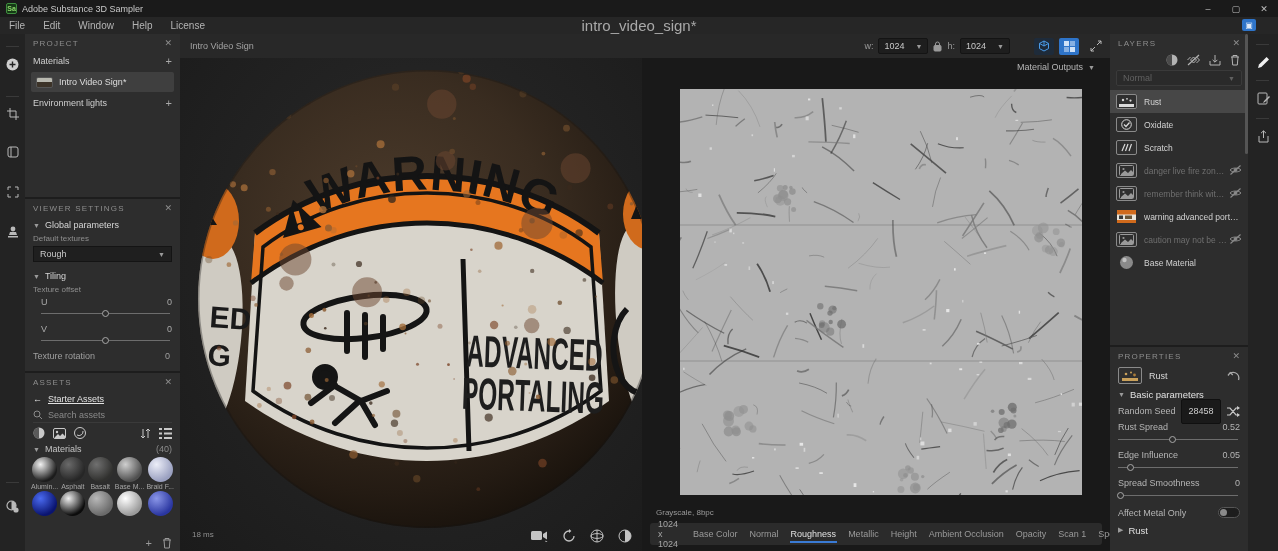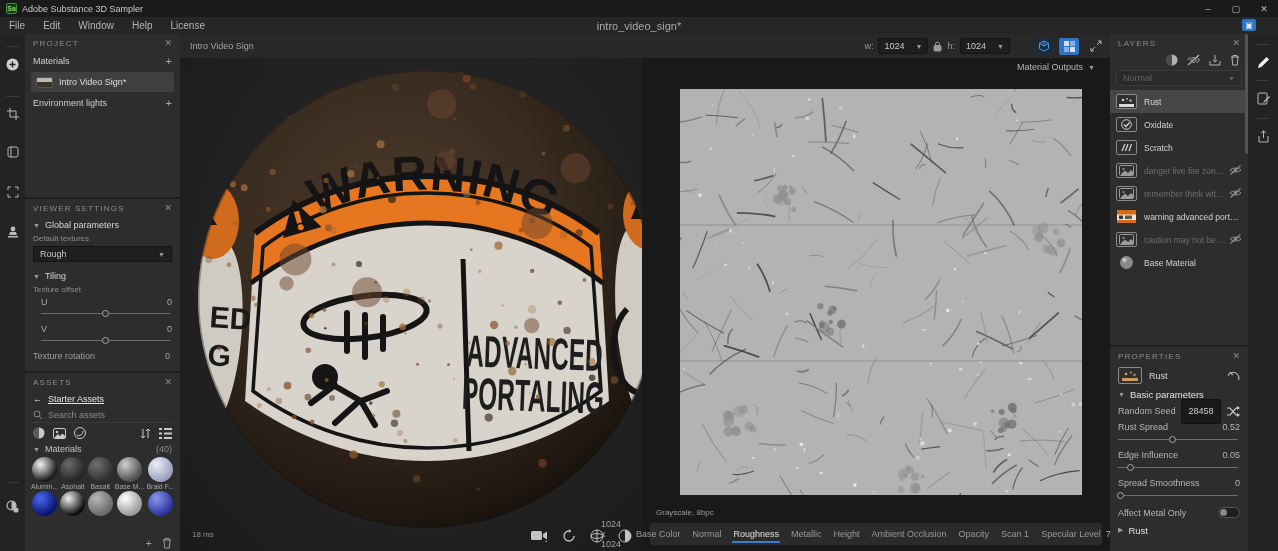--- a/index.html
+++ b/index.html
@@ -8,21 +8,21 @@
   #app { position:relative; width:1278px; height:551px; font-size:9px; color:#bdbdbd; }
 
   
   #titlebar { left:0; top:0; width:1278px; height:17px; background:#1a1a1a; display:flex; align-items:center; }
   #appicon { width:11px; height:11px; margin:0 5px 0 6px; background:#153a15; border:1px solid #3f8f3f; border-radius:2px; color:#8fd96c; font-size:7px; font-weight:bold; display:flex; align-items:center; justify-content:center; }
   #apptitle { color:#c9c9c9; font-size:9px; }
   #wincontrols { margin-left:auto; display:flex; height:100%; }
   .winbtn { width:28px; height:100%; display:flex; align-items:center; justify-content:center; color:#bdbdbd; font-size:9px; }
   #menubar { left:0; top:17px; width:1278px; height:17px; background:#262626; display:flex; align-items:center; }
   .menu-item { padding:0 9px; color:#b4b4b4; font-size:10px; }
-  #doc-tab { position:absolute; left:0; right:0; text-align:center; color:#a9a9a9; font-size:11px; pointer-events:none; }
+  #doc-tab { position:absolute; left:0; right:0; text-align:center; color:#a9a9a9; font-size:15px; pointer-events:none; }
   #menu-sync { position:absolute; right:22px; top:19px; width:14px; height:12px; background:#2e74c9; border-radius:2px; display:flex; align-items:center; justify-content:center; color:#dfeaf8; font-size:8px; }
 
   
   #lefttool { left:0; top:34px; width:25px; height:517px; background:#232323; }
   #righttool { left:1248px; top:34px; width:30px; height:517px; background:#232323; }
   .tool-ic { position:absolute; left:0; width:100%; display:flex; justify-content:center; color:#b9b9b9; }
   .tool-div { position:absolute; left:6px; width:13px; border-top:1px solid #3a3a3a; }
   #righttool .tool-div { left:8px; }
   svg.ic { display:block; }
 
@@ -74,21 +74,21 @@
   
   #vp2d { left:642px; top:34px; width:468px; height:517px; background:#191919; }
   #vp2d-head { position:absolute; left:0; top:0; width:100%; height:24px; background:#282828; display:flex; align-items:center; justify-content:flex-end; padding:0 8px; gap:5px; }
   .dim-label { color:#9a9a9a; }
   .dim-input { width:50px; height:16px; background:#1e1e1e; border:1px solid #141414; border-radius:2px; display:flex; align-items:center; padding:0 5px; color:#c9c9c9; }
   .dim-input .dd { margin-left:auto; font-size:7px; color:#9a9a9a; }
   .viewbtn { width:20px; height:17px; border-radius:2px; display:flex; align-items:center; justify-content:center; }
   #outputsrow { position:absolute; right:10px; top:28px; display:flex; align-items:center; gap:5px; color:#b5b5b5; }
   #texwrap { position:absolute; left:38px; top:55px; width:402px; height:406px; background:#b3b3b3; }
   #colorinfo { position:absolute; left:14px; bottom:34px; color:#9a9a9a; font-size:8px; }
-  #chanbar { position:absolute; left:8px; right:8px; bottom:6px; height:22px; background:#2b2b2b; border-radius:3px; display:flex; align-items:center; padding:0 8px;justify-content:center; }
+  #chanbar { position:absolute; left:8px; right:8px; bottom:6px; height:22px; background:#2b2b2b; border-radius:3px; display:flex; align-items:center; padding:0 8px; }
   #chanres { color:#a5a5a5; margin-right:10px; }
   #chantabs { display:flex; flex:1; justify-content:center; gap:2px; }
   .chan { padding:2px 5px; color:#9a9a9a; position:relative; white-space:nowrap; }
   .chan.active { color:#e0e0e0; }
   .chan.active:after { content:""; position:absolute; left:4px; right:4px; bottom:-2px; height:2px; background:#3a7bd5; }
   #chanzoom { display:flex; align-items:center; gap:8px; color:#b5b5b5; }
 
   
   #layers { left:1110px; top:34px; width:138px; height:311px; }
   #layer-ics { display:flex; justify-content:flex-end; gap:9px; padding:2px 8px 4px; color:#b3b3b3; }

